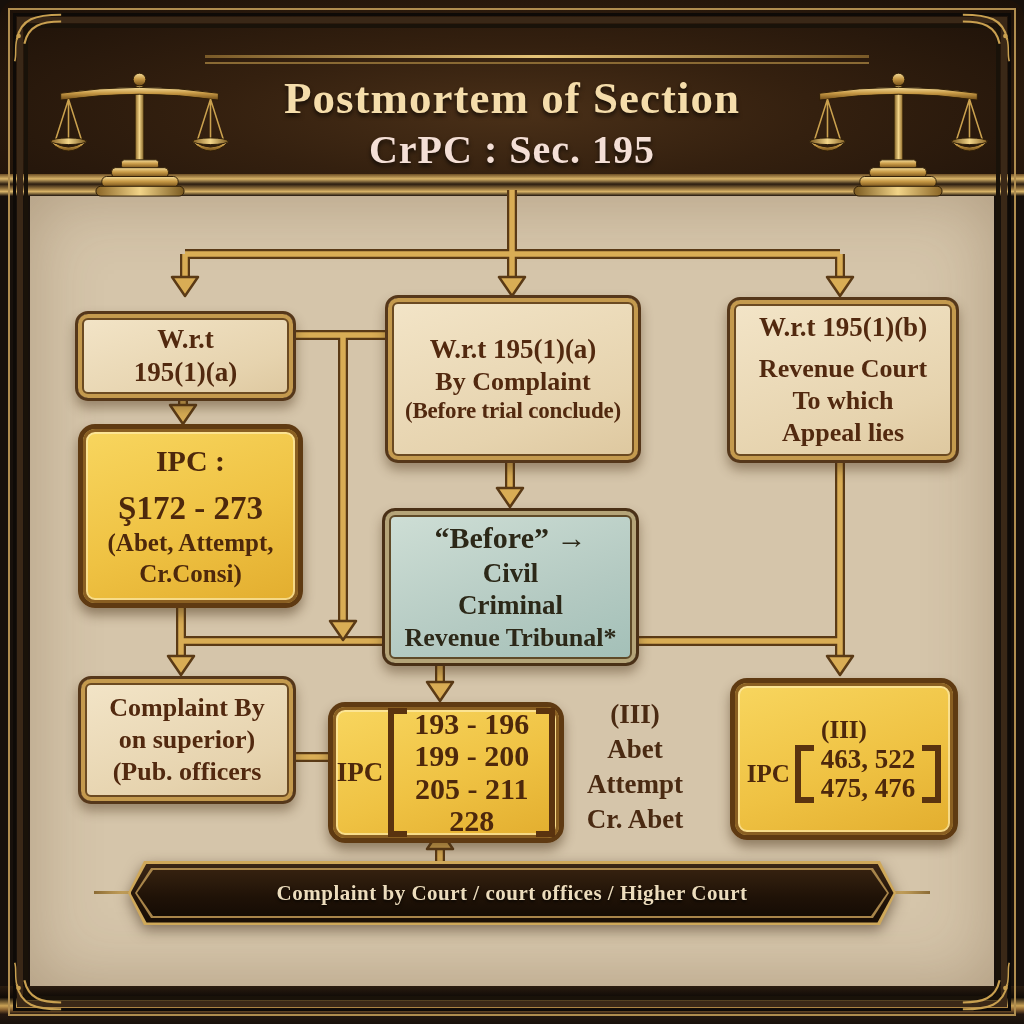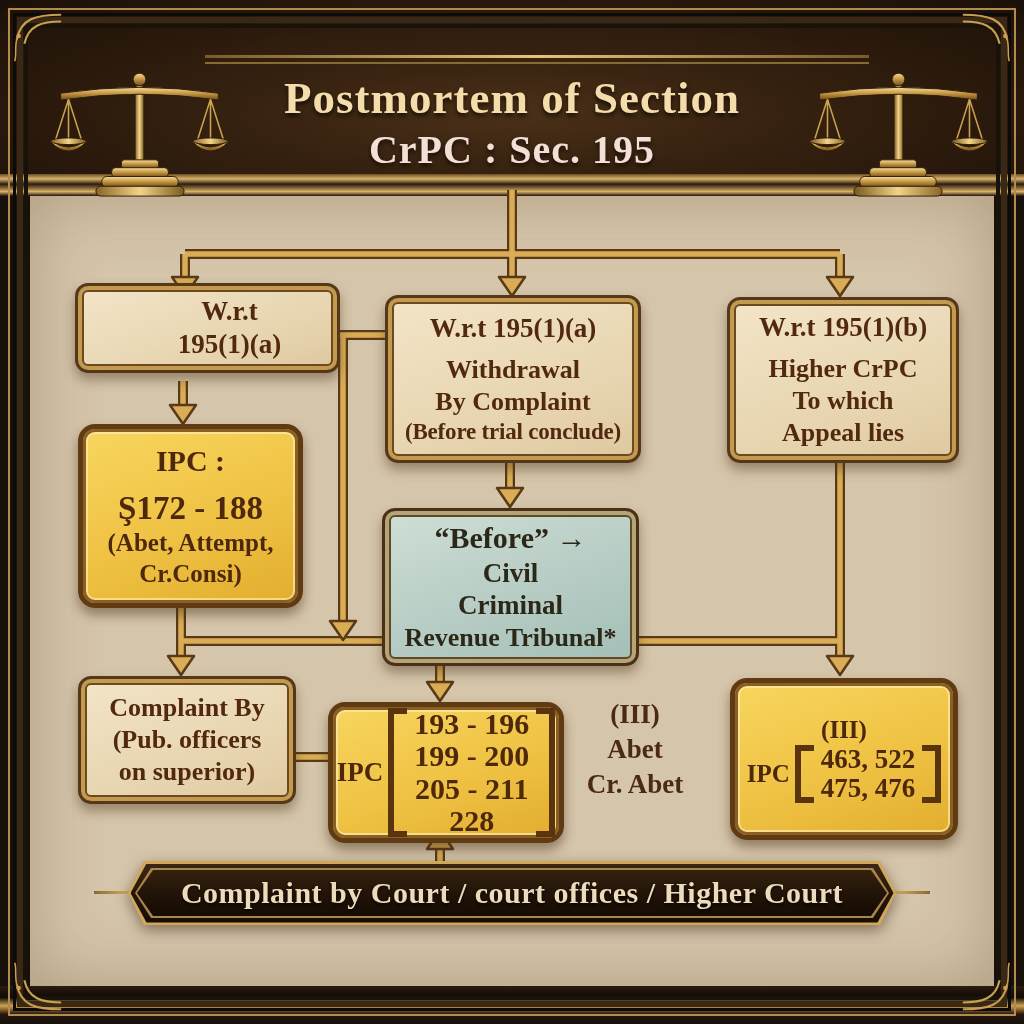--- a/index.html
+++ b/index.html
@@ -87,21 +87,21 @@
     color:#2c2818;
   }
   .bl{font-weight:bold;line-height:1.22;}
   .t26{font-size:26px;}
   .t27{font-size:27px;}
   .t22{font-size:23px;letter-spacing:-0.2px;}
   .t30{font-size:30px;}
   .t33{font-size:33px;}
   .t25{font-size:25px;}
   .gap{margin-top:9px;}
-  .node-a{left:75px;top:283px;width:215px;height:84px;padding-left:44px;}
+  .node-a{left:75px;top:311px;width:215px;height:84px;}
   .node-b{left:385px;top:295px;width:250px;height:162px;}
   .node-c{left:727px;top:297px;width:226px;height:160px;}
   .node-d{left:78px;top:424px;width:215px;height:174px;}
   .node-e{left:382px;top:508px;width:251px;height:152px;}
   .node-f{left:78px;top:676px;width:212px;height:122px;}
   .node-g{left:328px;top:702px;width:226px;height:131px;}
   .node-i{left:730px;top:678px;width:218px;height:152px;}
   .note{
     position:absolute;left:555px;top:697px;width:160px;z-index:3;
     text-align:center;color:#4a2a12;font-weight:bold;font-size:27px;line-height:35px;
@@ -118,21 +118,21 @@
   .fbanner{position:absolute;left:128px;top:861px;width:768px;height:64px;z-index:3;
     filter:drop-shadow(0 5px 7px rgba(50,30,12,.5));}
   .fb-l1,.fb-l2,.fb-l3,.fb-l4{position:absolute;
     clip-path:polygon(16px 0, calc(100% - 16px) 0, 100% 50%, calc(100% - 16px) 100%, 16px 100%, 0 50%);}
   .fb-l1{inset:0;background:#cfa859;}
   .fb-l2{inset:2.5px;background:linear-gradient(180deg,#3a2615 0%,#241509 55%,#170d05 100%);}
   .fb-l3{inset:7px;background:#a8854a;}
   .fb-l4{inset:9px;background:linear-gradient(180deg,#35210f 0%,#1f1207 60%,#150c04 100%);}
   .fb-text{
     position:absolute;inset:0;display:flex;align-items:center;justify-content:center;
-    color:#ecdcbc;font-weight:bold;font-size:30px;letter-spacing:.5px;
+    color:#ecdcbc;font-weight:bold;font-size:21px;letter-spacing:.5px;
     text-shadow:0 2px 3px rgba(0,0,0,.7);
   }
   .needle{position:absolute;top:891px;height:3px;background:linear-gradient(90deg,#8a6a34,#d9b468);z-index:2;}
   .needle.l{left:94px;width:38px;}
   .needle.r{left:892px;width:38px;background:linear-gradient(270deg,#8a6a34,#d9b468);}
 </style>
 </head>
 <body>
 
 <div class="parchment"></div>
@@ -224,69 +224,69 @@
   </g>
 </svg>
 
 <div class="box box-cream node-a">
   <div class="bl t27">W.r.t</div>
   <div class="bl t27">195(1)(a)</div>
 </div>
 
 <div class="box box-cream node-b">
   <div class="bl t27">W.r.t 195(1)(a)</div>
-  <div class="bl t26 gap">Withdrawal</div>
   <div class="bl t26">By Complaint</div>
   <div class="bl t22">(Before trial conclude)</div>
 </div>
 
 <div class="box box-cream node-c">
   <div class="bl t27">W.r.t 195(1)(b)</div>
-  <div class="bl t26 gap">Higher CrPC</div>
+  <div class="bl t26 gap">Revenue Court</div>
   <div class="bl t26">To which</div>
   <div class="bl t26">Appeal lies</div>
 </div>
 
 <div class="box box-yellow node-d">
   <div class="bl t30">IPC :</div>
-  <div class="bl t33 gap">Ş172 - 188</div>
+  <div class="bl t33 gap">Ş172 - 273</div>
   <div class="bl t25">(Abet, Attempt,</div>
   <div class="bl t25">Cr.Consi)</div>
 </div>
 
 <div class="box box-blue node-e">
   <div class="bl t30">“Before” →</div>
   <div class="bl t27">Civil</div>
   <div class="bl t27">Criminal</div>
   <div class="bl t26">Revenue Tribunal*</div>
 </div>
 
 <div class="box box-cream node-f">
   <div class="bl t26">Complaint By</div>
+  <div class="bl t26">on superior)</div>
   <div class="bl t26">(Pub. officers</div>
-  <div class="bl t26">on superior)</div>
 </div>
 
 <div class="box box-yellow node-g">
   <div class="ipc-row">
     <span class="ipc-label t27">IPC</span>
     <span class="brk l"></span>
     <div class="nums">
       <div class="bl t30">193 - 196</div>
       <div class="bl t30">199 - 200</div>
       <div class="bl t30">205 - 211</div>
       <div class="bl t30">228</div>
     </div>
     <span class="brk r"></span>
   </div>
 </div>
 
 <div class="note">
   <div>(III)</div>
   <div>Abet</div>
+  <div>Attempt</div>
   <div>Cr. Abet</div>
 </div>
 
 <div class="box box-yellow node-i">
   <div class="bl t25">(III)</div>
   <div class="ipc-row">
     <span class="ipc-label t25">IPC</span>
     <span class="brk l"></span>
     <div class="nums">
       <div class="bl t27">463, 522</div>

